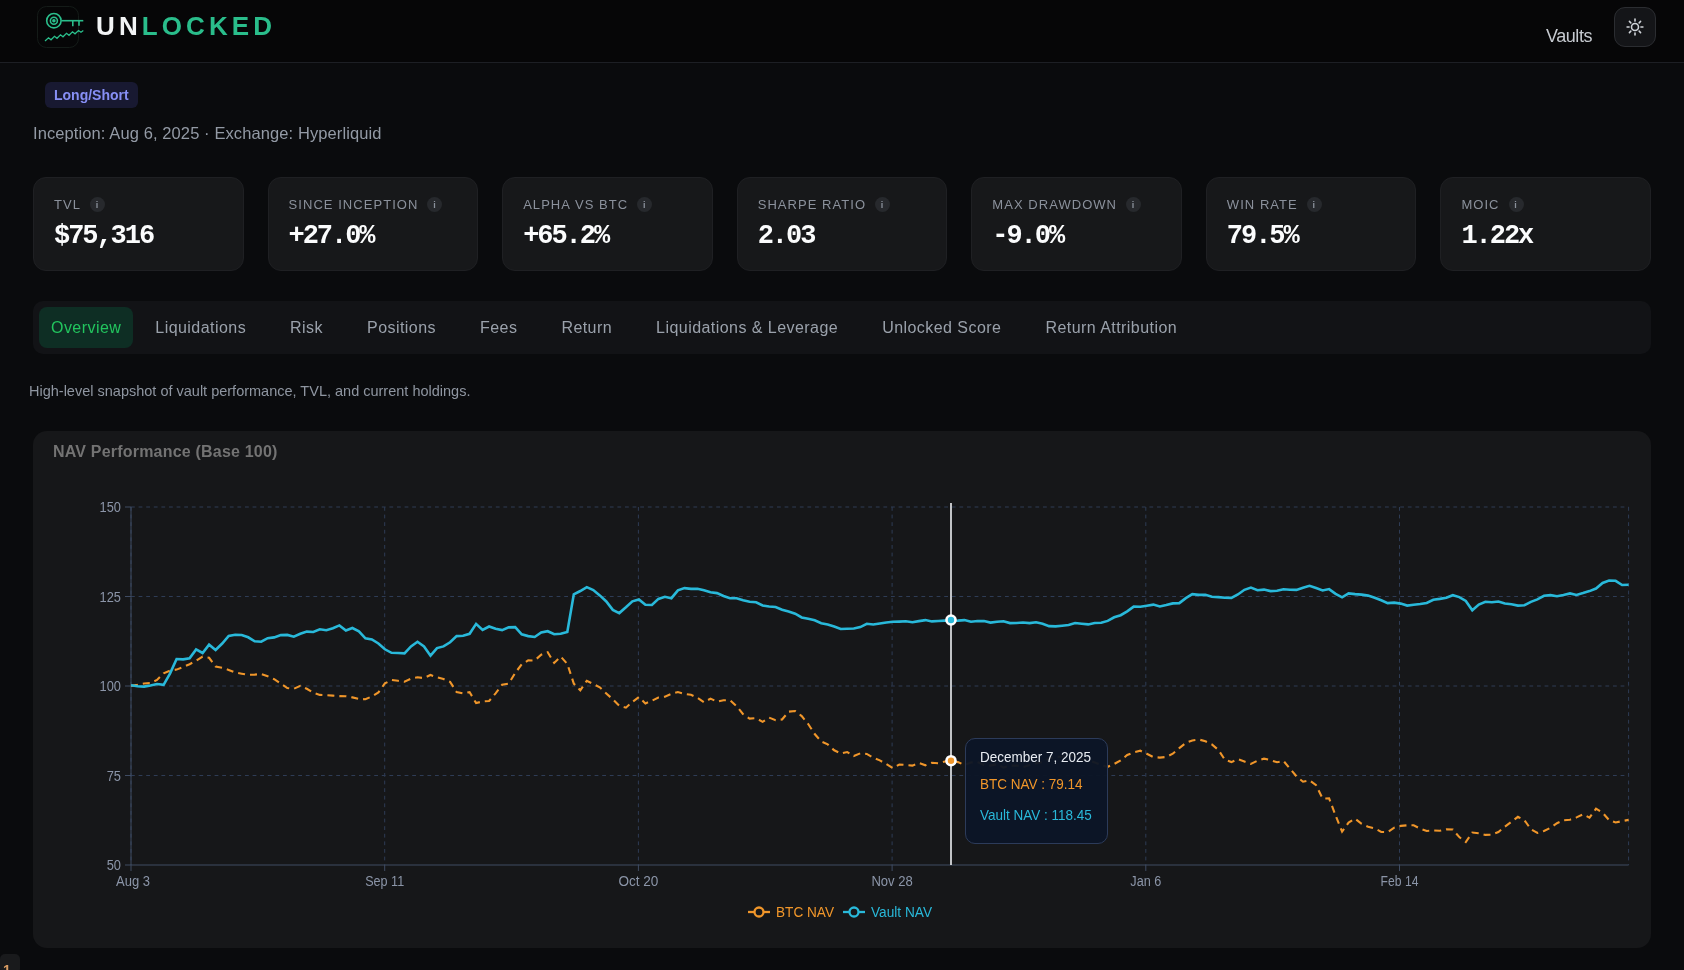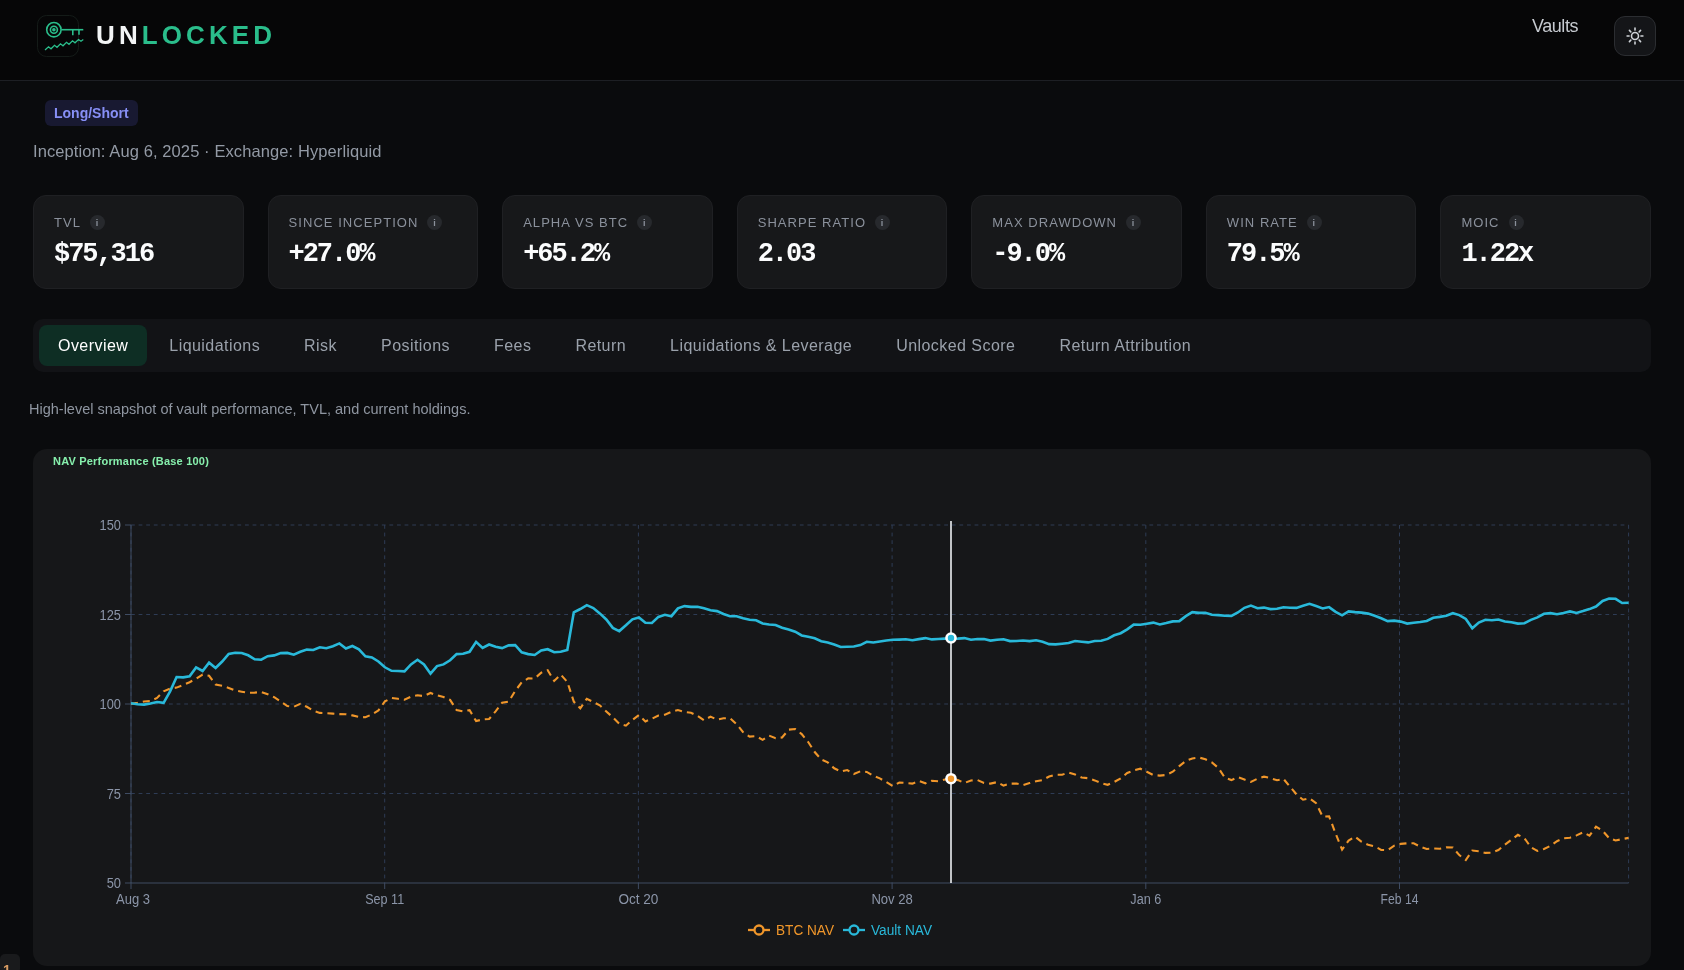--- a/index.html
+++ b/index.html
@@ -1,39 +1,39 @@
 <!DOCTYPE html>
 <html><head><meta charset="utf-8">
 <style>
 *{margin:0;padding:0;box-sizing:border-box}
 html,body{width:1684px;height:970px;overflow:hidden;background:#0a0b0d;
   font-family:"Liberation Sans",sans-serif;-webkit-font-smoothing:antialiased}
-.header{height:81px;background:#060607;border-bottom:1px solid #1d1f24;display:flex;align-items:center;padding:0 28px 0 37px}
+.header{height:63px;background:#060607;border-bottom:1px solid #1d1f24;display:flex;align-items:center;padding:0 28px 0 37px}
 .logo{display:flex;align-items:center;gap:11px;position:relative;top:-5px}
 .wordmark{font-size:26px;font-weight:800;letter-spacing:4.1px;color:#f2f4f5}
 .wordmark .g{color:#2abd8b}
-.hright{margin-left:auto;display:flex;align-items:flex-start;gap:36px;position:relative;top:-4px}
+.hright{margin-left:auto;display:flex;align-items:flex-end;gap:22px;position:relative;top:-4px}
 .vaults{color:#c6cad0;font-size:18px;letter-spacing:-.45px}
 .themebtn{width:42px;height:40px;border:1px solid #2b2d31;border-radius:11px;background:#141518;display:flex;align-items:center;justify-content:center}
 .hero{padding:0 33px}
 .titlerow{display:flex;align-items:center;margin-top:19px}
 h1{font-size:29px;font-weight:700;color:#f4f5f6;white-space:nowrap}
 .badge{margin-left:12px;background:rgba(99,102,241,.16);color:#878ff5;font-size:14px;font-weight:700;padding:5px 9px;white-space:nowrap;border-radius:6px}
 .subtitle{margin-top:16px;color:#939aa5;font-size:16.5px;letter-spacing:.1px}
 .cards{margin:34px 33px 0;display:grid;grid-template-columns:repeat(7,1fr);gap:24px}
 .card{background:#17181a;border:1px solid #1f2023;border-radius:13px;height:94px;padding:19px 20px 0}
 .clabel{display:flex;align-items:center;gap:9px;color:#8b919c;font-size:13px;letter-spacing:1.05px;font-weight:400}
 .ibadge{width:15px;height:15px;border-radius:50%;background:#27292d;color:#8b919c;font-size:9px;display:inline-flex;align-items:center;justify-content:center;font-weight:700}
 .cvalue{margin-top:9px;font-family:"Liberation Mono",monospace;font-weight:700;font-size:27px;letter-spacing:-2.05px;color:#fbfcfd}
 .tabs{margin:30px 33px 0;background:#121316;border-radius:10px;height:53px;display:flex;align-items:center;padding:0 6px}
 .tab{color:#9aa1ab;font-size:16px;letter-spacing:.45px;padding:0 22px}
-.tab.active{background:#0e2e24;color:#ffffff;border-radius:8px;line-height:41px;padding:0 19px}
+.tab.active{background:#0e2e24;color:#22c55e;border-radius:8px;line-height:41px;padding:0 12px}
 .desc{margin:29px 29px 0;color:#8f96a1;font-size:14.5px}
 .chartcard{position:relative;margin:32px 33px 0;height:517px;background:#161719;border-radius:14px}
-.ctitle{position:absolute;left:20px;top:6px;font-size:11px;font-weight:700;color:#86efac;letter-spacing:.2px}
+.ctitle{position:absolute;left:20px;top:12px;font-size:16px;font-weight:700;color:#737373;letter-spacing:.2px}
 .tooltip{position:absolute;left:932px;top:307px;width:143px;height:106px;white-space:nowrap;background:rgba(13,22,38,.96);border:1px solid #2c3b5a;border-radius:10px;padding:9px 14px;z-index:5}
 .tt-title{color:#e8ecf2;font-size:15px;font-weight:400;transform:scaleX(.9);transform-origin:left}
 .tt-btc{margin-top:10px;color:#f0962a;font-size:15px;transform:scaleX(.9);transform-origin:left}
 .tt-vault{margin-top:14px;color:#29b9da;font-size:15px;transform:scaleX(.9);transform-origin:left}
 .devbadge{position:absolute;left:0;top:954px;width:20px;height:20px;background:#191a1c;border-radius:5px;color:#d79b62;font-size:14px;font-weight:700;padding:8px 0 0 3px;z-index:9}
 </style></head>
 <body>
 <div class="header">
   <div class="logo">
     <svg width="48" height="44" viewBox="0 0 48 44" style="margin-top:3px">
@@ -167,14 +167,19 @@
 
     <g font-size="15.3" font-family="Liberation Sans">
       <line x1="715" y1="481" x2="737" y2="481" stroke="#f0962a" stroke-width="2.3"></line>
       <circle cx="726" cy="481" r="4.5" fill="#161719" stroke="#f0962a" stroke-width="2.3"></circle>
       <text x="743" y="486" fill="#f0962a" textLength="58" lengthAdjust="spacingAndGlyphs">BTC NAV</text>
       <line x1="810" y1="481" x2="832" y2="481" stroke="#29b9da" stroke-width="2.3"></line>
       <circle cx="821" cy="481" r="4.5" fill="#161719" stroke="#29b9da" stroke-width="2.3"></circle>
       <text x="838" y="486" fill="#29b9da" textLength="61" lengthAdjust="spacingAndGlyphs">Vault NAV</text>
     </g>
   </svg>
+  <div class="tooltip">
+    <div class="tt-title">December 7, 2025</div>
+    <div class="tt-btc">BTC NAV : 79.14</div>
+    <div class="tt-vault">Vault NAV : 118.45</div>
+  </div>
 </div>
 <div class="devbadge">1</div>
 
 </body></html>

